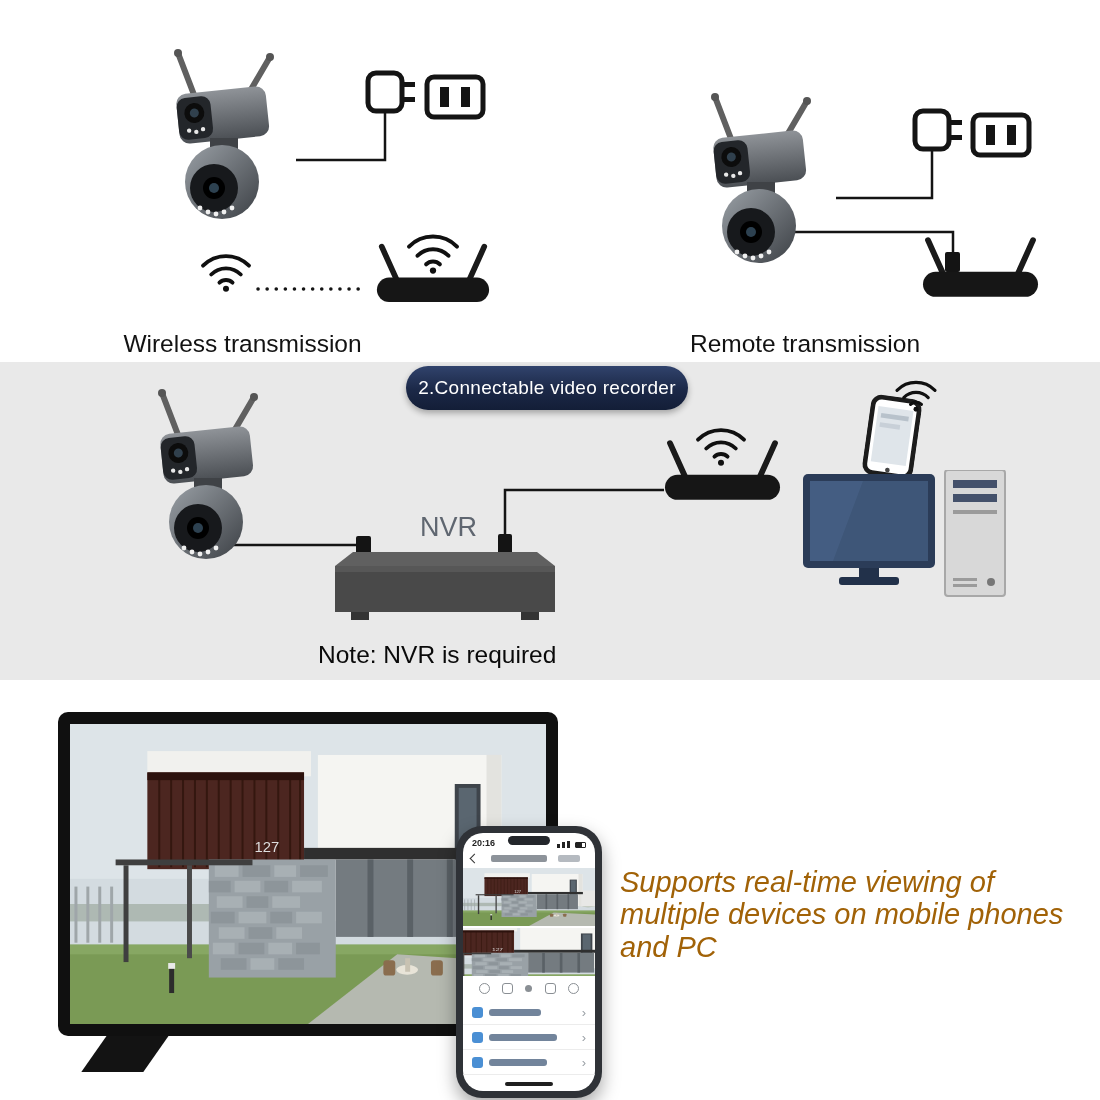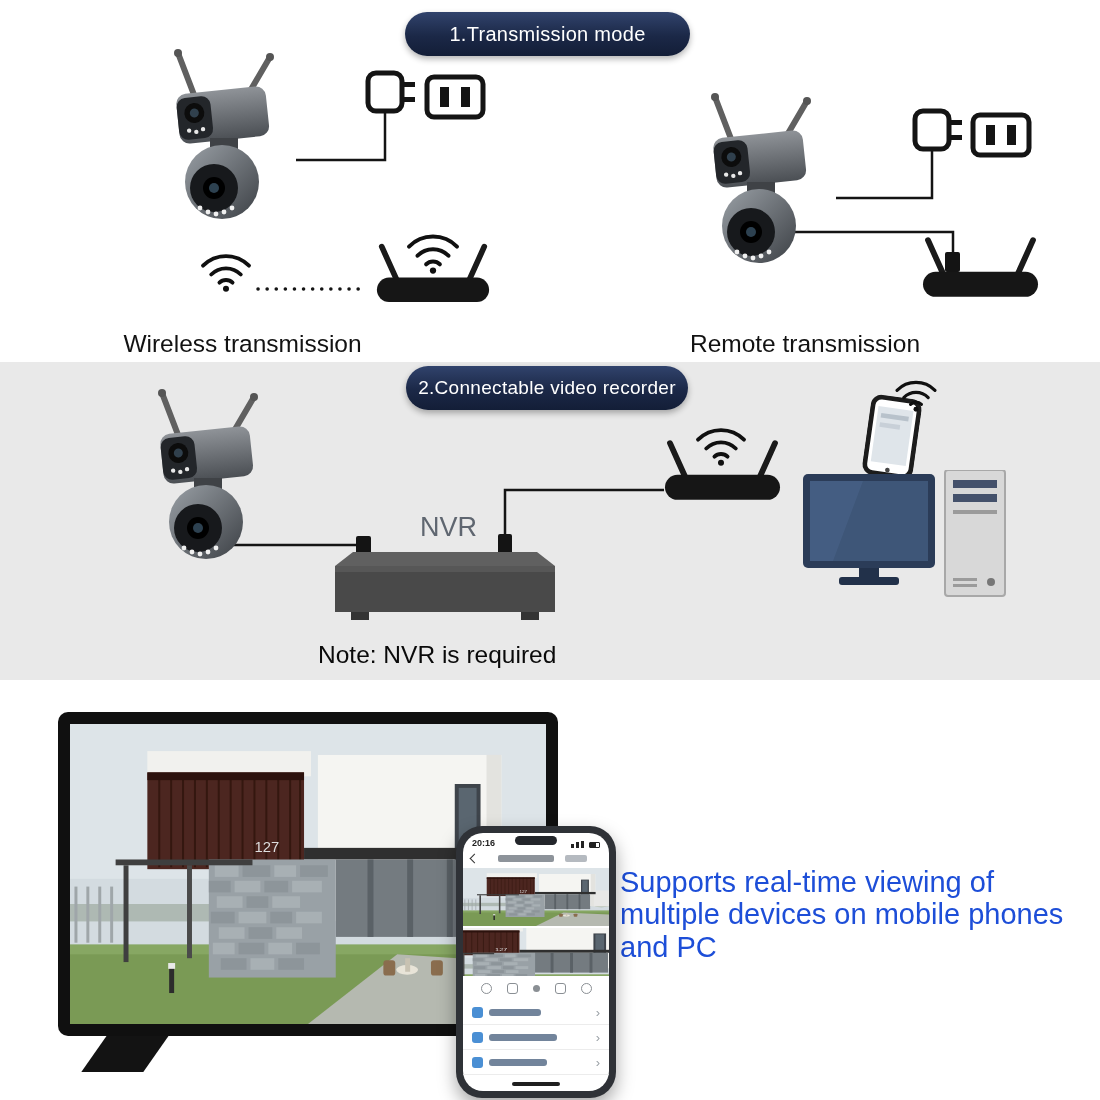--- a/index.html
+++ b/index.html
@@ -9,30 +9,30 @@
   .sec2-bg { position:absolute; left:0; top:362px; width:1100px; height:318px; background:#e9e9e9; }
   .wires { position:absolute; left:0; top:0; z-index:1; pointer-events:none; }
   .banner { position:absolute; display:flex; align-items:center; justify-content:center;
             color:#fff; font-size:20px; letter-spacing:.3px;
             background:linear-gradient(180deg,#31436c 0%,#1b2847 55%,#131e37 100%);
             border-radius:23px; box-shadow:0 3px 6px rgba(0,0,0,.3); z-index:2; }
   .cap { position:absolute; font-size:24.5px; color:#121212; text-align:center; z-index:2;margin-top:18px; }
   .nvr-cap { position:absolute; font-size:27px; color:#5f6670; z-index:2; }
   .note-cap { position:absolute; font-size:24.5px; color:#0a0a0a; white-space:nowrap; z-index:2; }
   .remote-title { position:absolute; left:620px; top:796px; font-size:31px; color:#3d4c6f; z-index:2; }
-  .remote-desc { position:absolute; left:620px; top:866px; width:452px; font-size:29px; line-height:1.12; color:#1d4ed8; z-index:2; }
+  .remote-desc { position:absolute; left:620px; top:866px; width:452px; font-size:29px; line-height:1.12; color:#a16207; z-index:2;font-style:italic; }
   
   .tv { position:absolute; left:58px; top:712px; width:500px; height:324px; background:#101010;
         border-radius:10px; padding:12px; z-index:2; }
   .tv-screen { width:100%; height:100%; overflow:hidden; background:#cfd8de; }
   .tv-foot { position:absolute; background:#131313; z-index:1; }
   .foot-left { left:96px; top:1030px; width:62px; height:42px; transform:skewX(-35deg); }
   .foot-right { left:470px; top:1030px; width:54px; height:36px; transform:skewX(-35deg); }
   
-  .phone3 { position:absolute; left:456px; top:826px; width:160px; height:272px; background:#2f3237;
+  .phone3 { position:absolute; left:456px; top:826px; width:146px; height:272px; background:#2f3237;
             border-radius:26px; padding:7px; z-index:3; box-shadow:0 8px 18px rgba(0,0,0,.35); }
   .phone3-screen { position:relative; width:100%; height:100%; background:#fff; border-radius:20px;
                    overflow:hidden; display:flex; flex-direction:column; }
   .notch { position:absolute; left:50%; top:3px; transform:translateX(-50%); width:42px; height:9px;
            border-radius:5px; background:#23262b; }
   .p-status { display:flex; justify-content:space-between; align-items:flex-end; padding:4px 9px 0 9px;
               font-size:9px; font-weight:bold; color:#222; height:15px; }
   .st-icons { display:flex; align-items:flex-end; gap:2px; }
   .b1{width:3px;height:4px;background:#222}.b2{width:3px;height:6px;background:#222}.b3{width:3px;height:7px;background:#222}
   .batt { width:11px; height:6px; border:1px solid #222; border-radius:1px; margin-left:3px;
@@ -217,23 +217,20 @@
       <polyline points="505,534 505,490 664,490"></polyline>
     </g>
     <line x1="258" y1="289" x2="366" y2="289" stroke="#141414" stroke-width="3.5" stroke-linecap="round" stroke-dasharray="0.1 9"></line>
     <g fill="#141414">
       <rect x="945" y="252" width="15" height="20" rx="2"></rect>
       <rect x="356" y="536" width="15" height="20" rx="2"></rect>
       <rect x="498" y="534" width="14" height="20" rx="2"></rect>
     </g>
   </svg>
 
-  <div class="banner" style="left:405px;top:12px;width:285px;height:44px">
-    <span>1.Transmission mode</span>
-  </div>
 
   <svg class="abs" style="left:158px;top:48px;z-index:2" width="130" height="172" viewBox="0 0 130 172">
       <use href="#cam"></use>
     </svg>
   <svg class="abs" style="left:365px;top:68px;z-index:2" width="52" height="50" viewBox="0 0 52 50">
       <use href="#plug"></use>
     </svg>
   <svg class="abs" style="left:424px;top:74px;z-index:2" width="62" height="46" viewBox="0 0 62 46">
       <use href="#outlet"></use>
     </svg>

